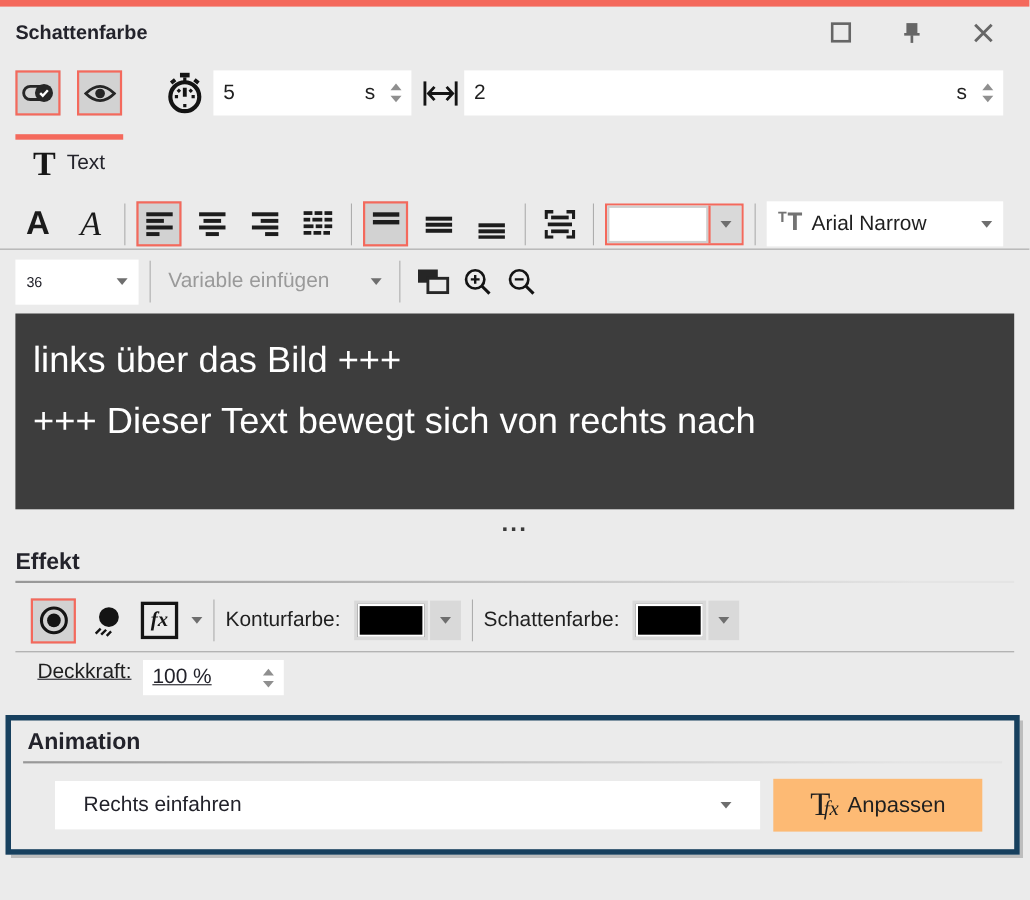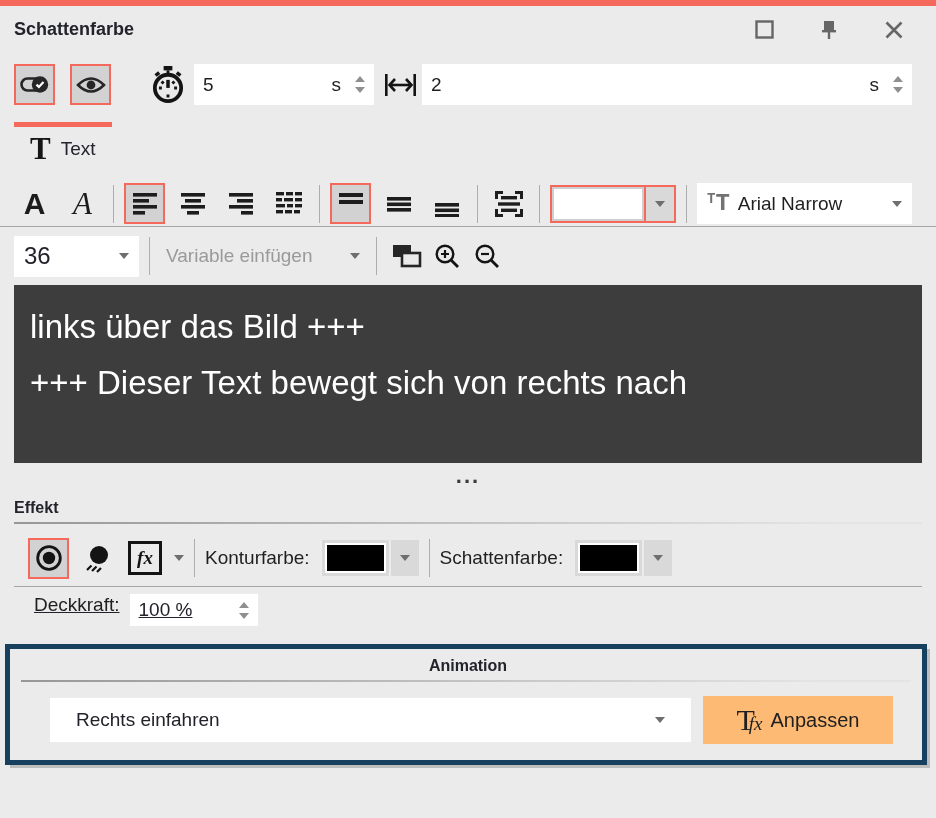--- a/index.html
+++ b/index.html
@@ -58,48 +58,48 @@
   .color-combo { display:flex; align-items:stretch; border:2px solid #f4695c; height:38px; cursor:pointer; }
   .color-swatch-big { width:92px; background:#fff; border:2px solid #cfcfcf; }
   .color-arr { width:30px; background:#d9d9d9; display:flex; align-items:center; justify-content:center; border-left:2px solid #f4695c; }
   .font-combo { display:flex; align-items:center; background:#fff; height:41px; width:215px; padding:0 10px; cursor:pointer; font-size:19px; color:#1f1f1f; }
   .tt-ic { font-family:Liberation Mono, monospace; color:#737373; margin-right:8px; line-height:1; white-space:nowrap; }
   .tt-ic .t1 { font-size:14px; font-weight:bold; vertical-align:top; }
   .tt-ic .t2 { font-size:24px; font-weight:bold; }
 
   
   .row36 { display:flex; align-items:center; margin-top:8px; height:42px; }
-  .combo36 { background:#fff; width:125px; height:41px; display:flex; align-items:center; padding:0 10px; font-size:24px; cursor:pointer; }
+  .combo36 { background:#fff; width:112px; height:41px; display:flex; align-items:center; padding:0 10px; font-size:13px; cursor:pointer; }
   .combo-var { display:flex; align-items:center; width:206px; height:41px; padding:0 6px; font-size:19px; color:#9a9a9a; cursor:pointer; }
   .toolic { display:flex; align-items:center; justify-content:center; width:40px; height:41px; cursor:pointer; }
 
   
   .preview { margin:8px 14px 0 14px; width:908px; height:178px; background:#3d3d3d; padding:14px 16px; }
   .preview div { color:#fff; font-size:33px; line-height:56px; white-space:nowrap; }
 
   
   .dots { text-align:center; color:#3a3a3a; font-size:22px; font-weight:bold; letter-spacing:2px; line-height:10px; margin-top:8px; height:14px; cursor:row-resize; }
 
   
-  .sec-h { font-size:16px; font-weight:bold; color:#23232b; margin-top:14px; }
+  .sec-h { font-size:21px; font-weight:bold; color:#23232b; margin-top:14px; }
   .rule { height:2px; background:linear-gradient(to right,#979797,#c7c7c7 55%,#e4e4e4 90%); margin-top:5px; }
   .fxrow { display:flex; align-items:center; margin-top:12px; height:44px; }
   .lab { font-size:19px; color:#1f1f1f; }
   .swatch-btn { display:flex; align-items:center; height:36px; cursor:pointer; }
   .swatch-box { width:67px; height:36px; background:#d9d9d9; padding:3px; }
   .swatch-in { width:100%; height:100%; border:2px solid #fff; }
   .swatch-arr { width:28px; height:36px; background:#d9d9d9; margin-left:2px; display:flex; align-items:center; justify-content:center; }
   .fxline { border-bottom:1px solid #a6a6a6; margin-top:6px; }
   .deck { display:flex; align-items:flex-start; margin-top:7px; height:34px;text-decoration:underline; }
   .deck-field { background:#fff; width:128px; height:32px; display:flex; align-items:center; padding:0 9px; font-size:19px; margin-left:10px; cursor:text; }
 
   
   .anim {
     margin:16px 9px 0 5px; border:5px solid #17405e; background:#ebebeb;
-    padding:8px 11px 16px 11px; box-shadow:4px 4px 0 -1px #bdbdbd;text-align:center;
+    padding:8px 11px 16px 11px; box-shadow:4px 4px 0 -1px #bdbdbd;
   }
   .anim-row { display:flex; align-items:center; margin-top:14px; }
   .anim-dd { background:#fff; height:44px; flex:1; margin-left:29px; display:flex; align-items:center; padding:0 26px; font-size:19px; cursor:pointer; }
   .anim-btn { width:190px; height:48px; background:#fdba74; margin-left:12px; margin-right:18px; display:flex; align-items:center; justify-content:center; font-size:20px; color:#1f1f1f; cursor:pointer; }
   .tfx { font-family:"Liberation Serif", serif; line-height:1; margin-right:8px; white-space:nowrap; }
   .tfx .T { font-size:30px; }
   .tfx .fx { font-style:italic; font-size:19px; margin-left:-6px; }
   .fx-btn { width:34px; height:34px; border:3px solid #141414; display:flex; align-items:center; justify-content:center; cursor:pointer; }
   .fx-glyph { font-family:"Liberation Serif", serif; font-style:italic; font-weight:bold; font-size:19px; color:#141414; }
   svg { display:block; }

